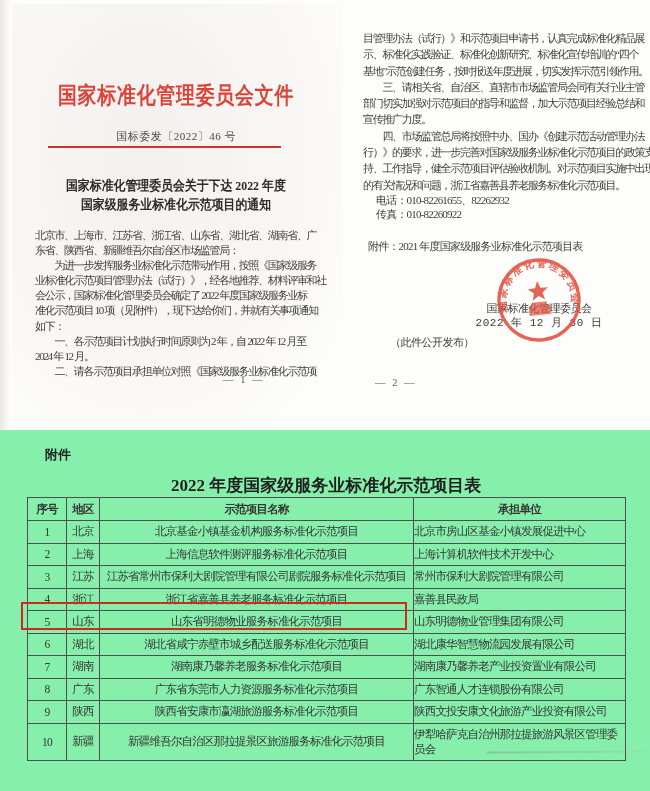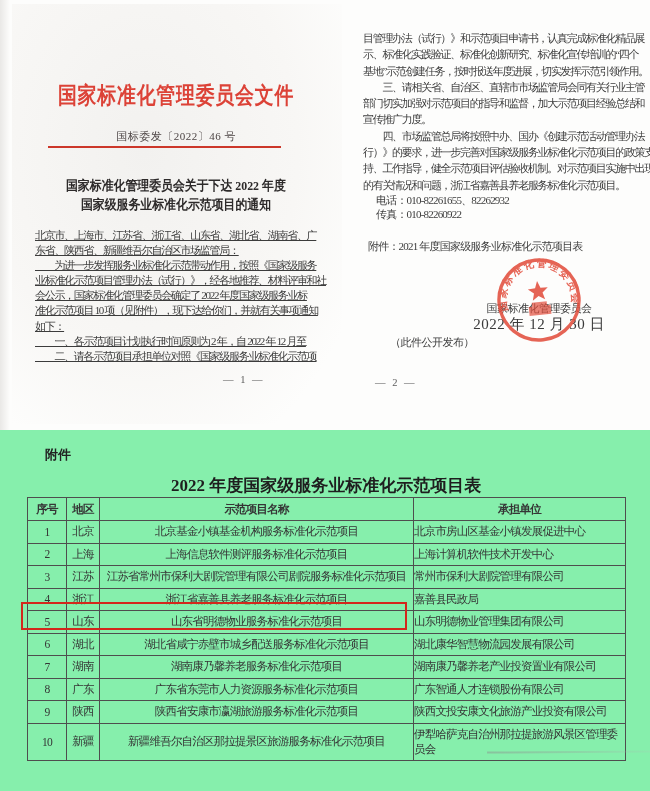--- a/index.html
+++ b/index.html
@@ -19,38 +19,38 @@
   .doc-number{position:absolute;left:0;top:129px;width:100%;text-align:center;
               font-size:11px;color:#4c4444;letter-spacing:.5px;}
   .red-rule{position:absolute;left:28px;top:146px;width:233px;height:2px;background:#cc372a;}
   .heading{position:absolute;left:0;width:100%;text-align:center;white-space:nowrap;}
   .heading span{display:inline-block;transform:scaleX(.88);transform-origin:center;
                 font-size:13.5px;font-weight:bold;color:#2d2a2a;}
   .heading.h1{top:176px;}
   .heading.h2{top:195px;}
 
   .body-lines{position:absolute;}
-  .p1-lines{left:15px;top:228px;width:256px;text-decoration:underline;}
+  .p1-lines{left:15px;top:228px;width:256px;}
   .p2-lines{left:23px;top:30px;width:280px;}
   .doc-line{white-space:nowrap;font-size:11px;letter-spacing:-1.3px;color:#3c3c3c;}
   .p1-lines .doc-line{height:15.1px;line-height:15.1px;}
   .p2-lines .doc-line{height:16.3px;line-height:16.3px;}
 
   .pg-footer{position:absolute;font-size:10.5px;color:#5c5c5c;letter-spacing:2px;white-space:nowrap;}
   .f1{left:203px;top:374px;}
   .f2{left:35px;top:377px;}
 
   .contact{position:absolute;font-size:11px;letter-spacing:-.8px;white-space:nowrap;color:#3c3c3c;text-align:center;}
   .phone{left:36px;top:193px;}
   .fax{left:36px;top:207px;}
   .attach-ref{left:28px;top:239px;}
   .signature{position:absolute;left:104px;top:301px;width:190px;text-align:center;
              font-size:11px;letter-spacing:-.5px;white-space:nowrap;color:#3a3a3a;}
   .date-line{position:absolute;left:104px;top:315px;width:190px;text-align:center;
-             font-size:15px;letter-spacing:.5px;white-space:nowrap;color:#3a3a3a;}
+             font-size:11px;letter-spacing:.5px;white-space:nowrap;color:#3a3a3a;font-family:Liberation Mono, monospace;}
   .public-note{position:absolute;left:50px;top:335px;font-size:11px;letter-spacing:-.5px;
                white-space:nowrap;color:#3c3c3c;}
   .seal{position:absolute;left:152px;top:253px;width:94px;height:94px;}
 
   .attachment{position:absolute;left:0;top:430px;width:650px;height:361px;background:#86efac;}
   .attach-label{position:absolute;left:45px;top:16px;font-size:13px;font-weight:bold;color:#222;}
   .table-title{position:absolute;left:27px;top:44px;width:598px;text-align:center;
                font-size:17px;font-weight:bold;color:#1e1e1e;letter-spacing:0;white-space:nowrap;}
   table.proj{position:absolute;left:27px;top:67px;width:598px;border-collapse:collapse;
              table-layout:fixed;font-size:11.5px;color:#353535;}
@@ -82,20 +82,21 @@
     <div class="heading h2"><span>国家级服务业标准化示范项目的通知</span></div>
     <div class="body-lines p1-lines" id="p1-lines">
         <div class="doc-line">北京市、上海市、江苏省、浙江省、山东省、湖北省、湖南省、广</div>
         <div class="doc-line">东省、陕西省、新疆维吾尔自治区市场监管局：</div>
         <div class="doc-line">　　为进一步发挥服务业标准化示范带动作用，按照《国家级服务</div>
         <div class="doc-line">业标准化示范项目管理办法（试行）》，经各地推荐、材料评审和社</div>
         <div class="doc-line">会公示，国家标准化管理委员会确定了 2022 年度国家级服务业标</div>
         <div class="doc-line">准化示范项目 10 项（见附件），现下达给你们，并就有关事项通知</div>
         <div class="doc-line">如下：</div>
         <div class="doc-line">　　一、各示范项目计划执行时间原则为 2 年，自 2022 年 12 月至</div>
+        <div class="doc-line">2024 年 12 月。</div>
         <div class="doc-line">　　二、请各示范项目承担单位对照《国家级服务业标准化示范项</div>
       </div>
     <div class="pg-footer f1">— 1 —</div>
   </div>
 
   <div class="page page2">
     <div class="body-lines p2-lines" id="p2-lines">
         <div class="doc-line">目管理办法（试行）》和示范项目申请书，认真完成标准化精品展</div>
         <div class="doc-line">示、标准化实践验证、标准化创新研究、标准化宣传培训的“四个</div>
         <div class="doc-line">基地”示范创建任务，按时报送年度进展，切实发挥示范引领作用。</div>

